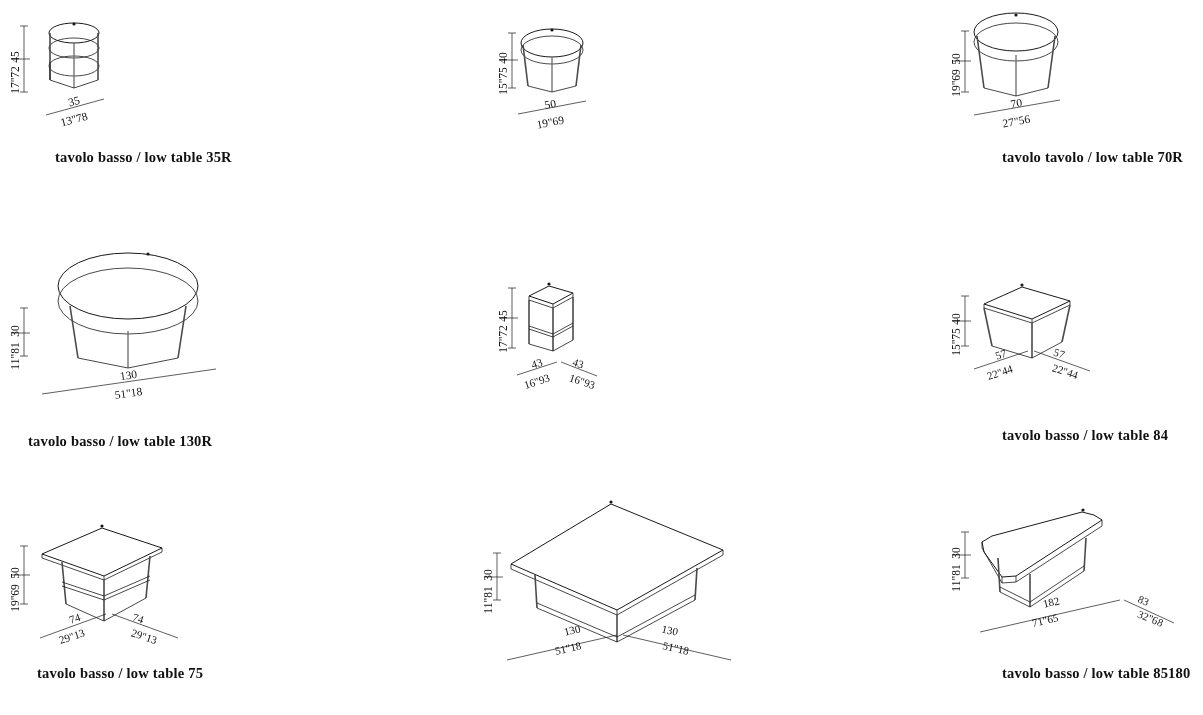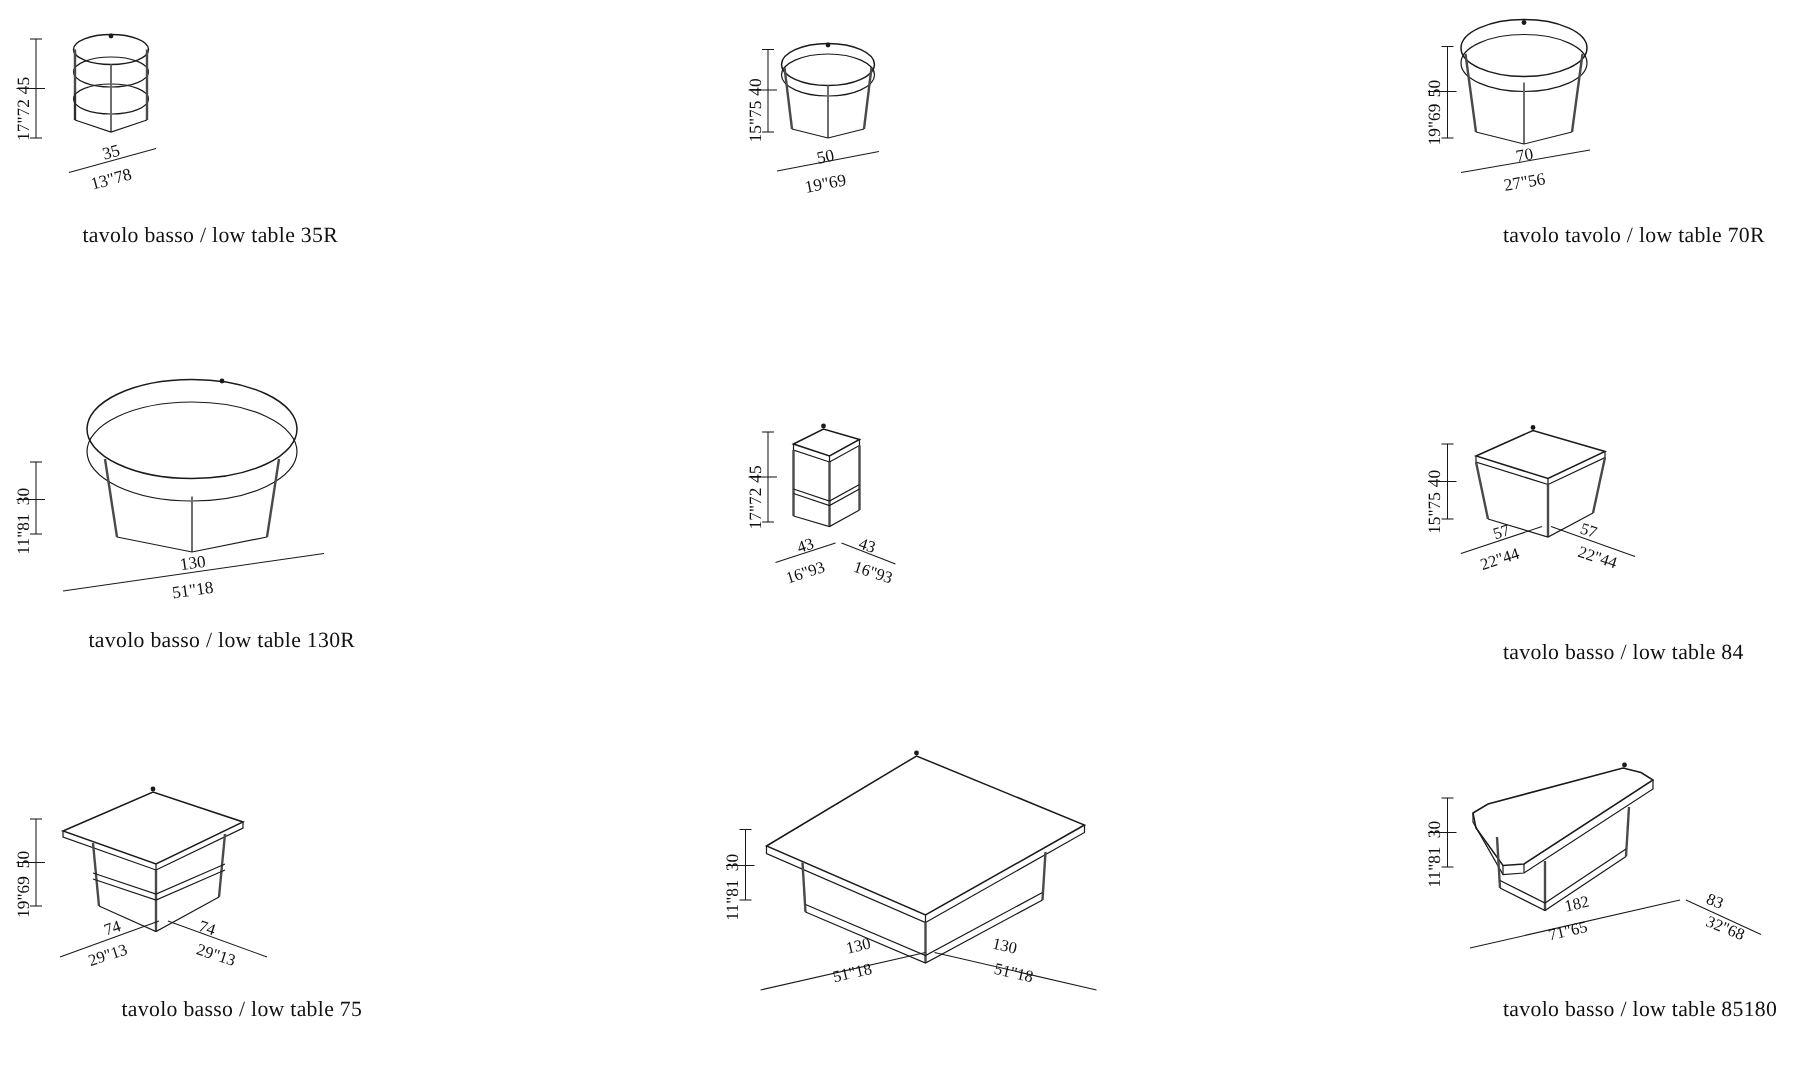--- a/index.html
+++ b/index.html
@@ -27,21 +27,21 @@
     position:absolute;
     left:0;
     top:148px;
     width:401px;
     text-align:left;
     font-size:14.5px;
     line-height:18px;
     letter-spacing:.2px;
     white-space:nowrap;
   }
-  .cap-in{display:inline-block;}
+  .cap-in{display:inline-block;font-weight:bold;}
   svg{display:block;overflow:visible;}
   .ln-thin{fill:none;stroke:#1a1a1a;stroke-width:.8;}
   .ln-leg{fill:none;stroke:#4a4a4a;stroke-width:1.6;}
   .ln-leg2{fill:none;stroke:#6a6a6a;stroke-width:1.3;}
   .dim{fill:none;stroke:#1a1a1a;stroke-width:.7;}
   .dot{fill:#1a1a1a;}
   .tp{fill:#ffffff;stroke:#1a1a1a;stroke-width:1;}
   text.d{
     font-family:"Liberation Serif", serif;
     font-size:11.5px;
@@ -172,21 +172,21 @@
           <path class="ln-leg2" d="M128 93 L128 130"></path>
           <path class="ln-thin" d="M78 120 L128 130 L178 120"></path>
         </g>
         <g>
           <path class="dim" d="M42 156 L216 131"></path>
           <text class="d" transform="translate(129,141) rotate(-8)" text-anchor="middle">130</text>
           <text class="d" transform="translate(129,159) rotate(-8)" text-anchor="middle">51"18</text>
         </g>
       </svg>
     </div>
-    <div class="caption" style="padding-left:59px;top:180px;">
+    <div class="caption" style="padding-left:28px;top:194px;">
       <span class="cap-in">tavolo basso / low table 130R</span>
     </div>
   </div>
 
   <div class="cell" style="left:401px;top:238px;">
     <div class="art">
       <svg width="401" height="200" viewBox="0 0 401 200">
         <g>
           <path class="dim" d="M111 50 L111 110"></path>
           <path class="dim" d="M107 50 L115 50"></path>
@@ -287,21 +287,21 @@
           <text class="d sm" transform="translate(76,146) rotate(-18)" text-anchor="middle">74</text>
           <text class="d sm" transform="translate(73,164) rotate(-18)" text-anchor="middle">29"13</text>
         </g>
         <g>
           <path class="dim" d="M112 138 L178 162"></path>
           <text class="d sm" transform="translate(137,146) rotate(18)" text-anchor="middle">74</text>
           <text class="d sm" transform="translate(143,164) rotate(18)" text-anchor="middle">29"13</text>
         </g>
       </svg>
     </div>
-    <div class="caption" style="padding-left:81px;top:188px;">
+    <div class="caption" style="padding-left:37px;top:188px;">
       <span class="cap-in">tavolo basso / low table 75</span>
     </div>
   </div>
 
   <div class="cell" style="left:401px;top:476px;">
     <div class="art">
       <svg width="401" height="200" viewBox="0 0 401 200">
         <g>
           <path class="dim" d="M96 77 L96 124"></path>
           <path class="dim" d="M92 77 L100 77"></path>

